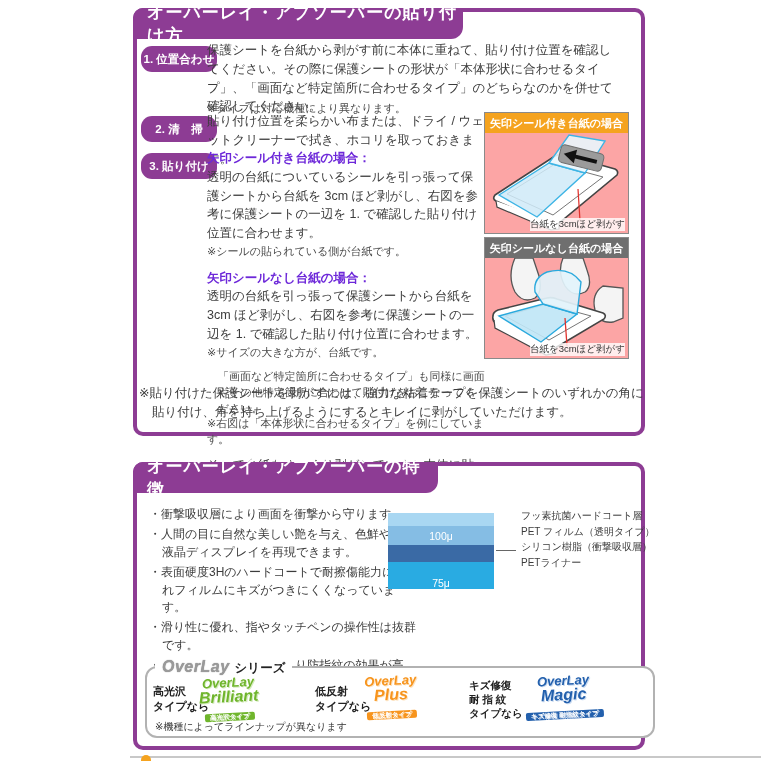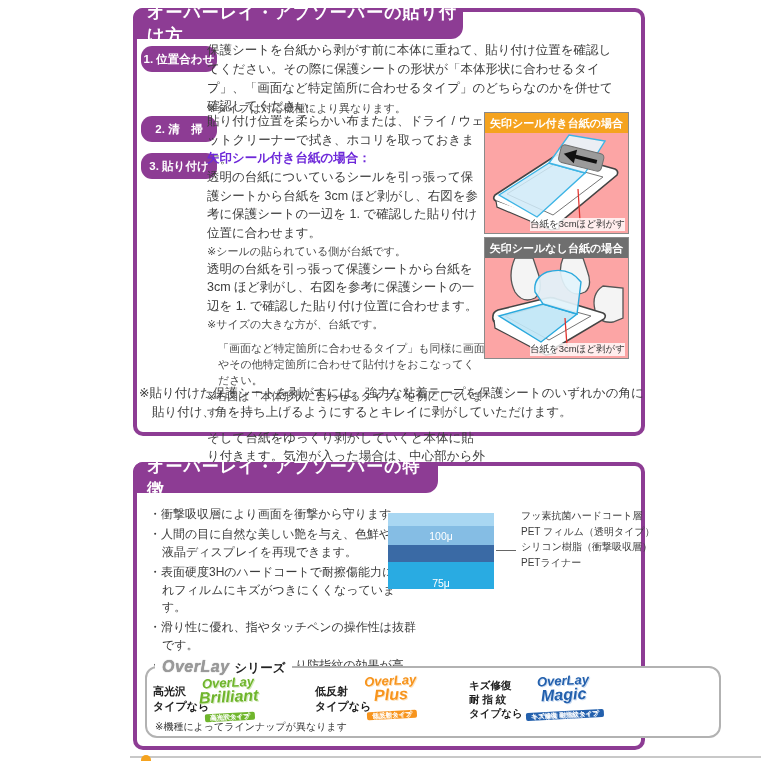--- a/index.html
+++ b/index.html
@@ -73,20 +73,21 @@
   <div class="body-text" style="position:absolute;left:70px;top:100px;width:286px;">貼り付け位置を柔らかい布または、ドライ / ウェットクリーナーで拭き、ホコリを取っておきます。</div>
 
   <div class="badge" style="left:4px;top:141px;">
     <span>3. 貼り付け</span>
   </div>
   <div style="position:absolute;left:70px;top:137px;width:278px;">
     <div class="body-text bold-line">矢印シール付き台紙の場合：</div>
     <div class="body-text">透明の台紙についているシールを引っ張って保護シートから台紙を 3cm ほど剥がし、右図を参考に保護シートの一辺を 1. で確認した貼り付け位置に合わせます。</div>
     <div class="note-text" style="margin-top:1px;">※シールの貼られている側が台紙です。</div>
 
+    <div class="body-text bold-line" style="margin-top:9px;">矢印シールなし台紙の場合：</div>
     <div class="body-text">透明の台紙を引っ張って保護シートから台紙を 3cm ほど剥がし、右図を参考に保護シートの一辺を 1. で確認した貼り付け位置に合わせます。</div>
     <div class="note-text" style="margin-top:1px;">※サイズの大きな方が、台紙です。</div>
 
     <div style="margin-top:8px;">
       <div class="note-text" style="padding-left:11px;">「画面など特定箇所に合わせるタイプ」も同様に画面やその他特定箇所に合わせて貼付けをおこなってください。</div>
       <div class="note-text">※右図は「本体形状に合わせるタイプ」を例にしています。</div>
     </div>
 
     <div class="body-text" style="margin-top:8px;">そして台紙をゆっくり剥がしていくと本体に貼り付きます。気泡が入った場合は、中心部から外側へ気泡を押し出すように、上から柔らかい布か指先でなでつけます。</div>
   </div>
@@ -169,21 +170,21 @@
   </div>
   <div style="position:absolute;left:359px;top:84px;width:20px;height:1px;background:#666;"></div>
 
   <div class="layer-labels" style="position:absolute;left:384px;top:42px;">
     <div>フッ素抗菌ハードコート層</div>
     <div>PET フィルム（透明タイプ）</div>
     <div>シリコン樹脂（衝撃吸収層）</div>
     <div>PETライナー</div>
   </div>
 
-  <div class="series-box" style="left:8px;top:200px;width:576px;height:72px;">
+  <div class="series-box" style="left:8px;top:200px;width:510px;height:72px;">
 
     <div class="series-label" style="left:6px;top:16px;">
       <div>高光沢</div>
       <div>タイプなら</div>
     </div>
     <div class="series-logo logo-green" style="left:52px;top:8px;">
       <span class="l1">OverLay</span>
       <span class="l2">Brilliant</span>
       <span class="series-badge" style="background:#6fb52c;">高光沢タイプ</span>
     </div>

